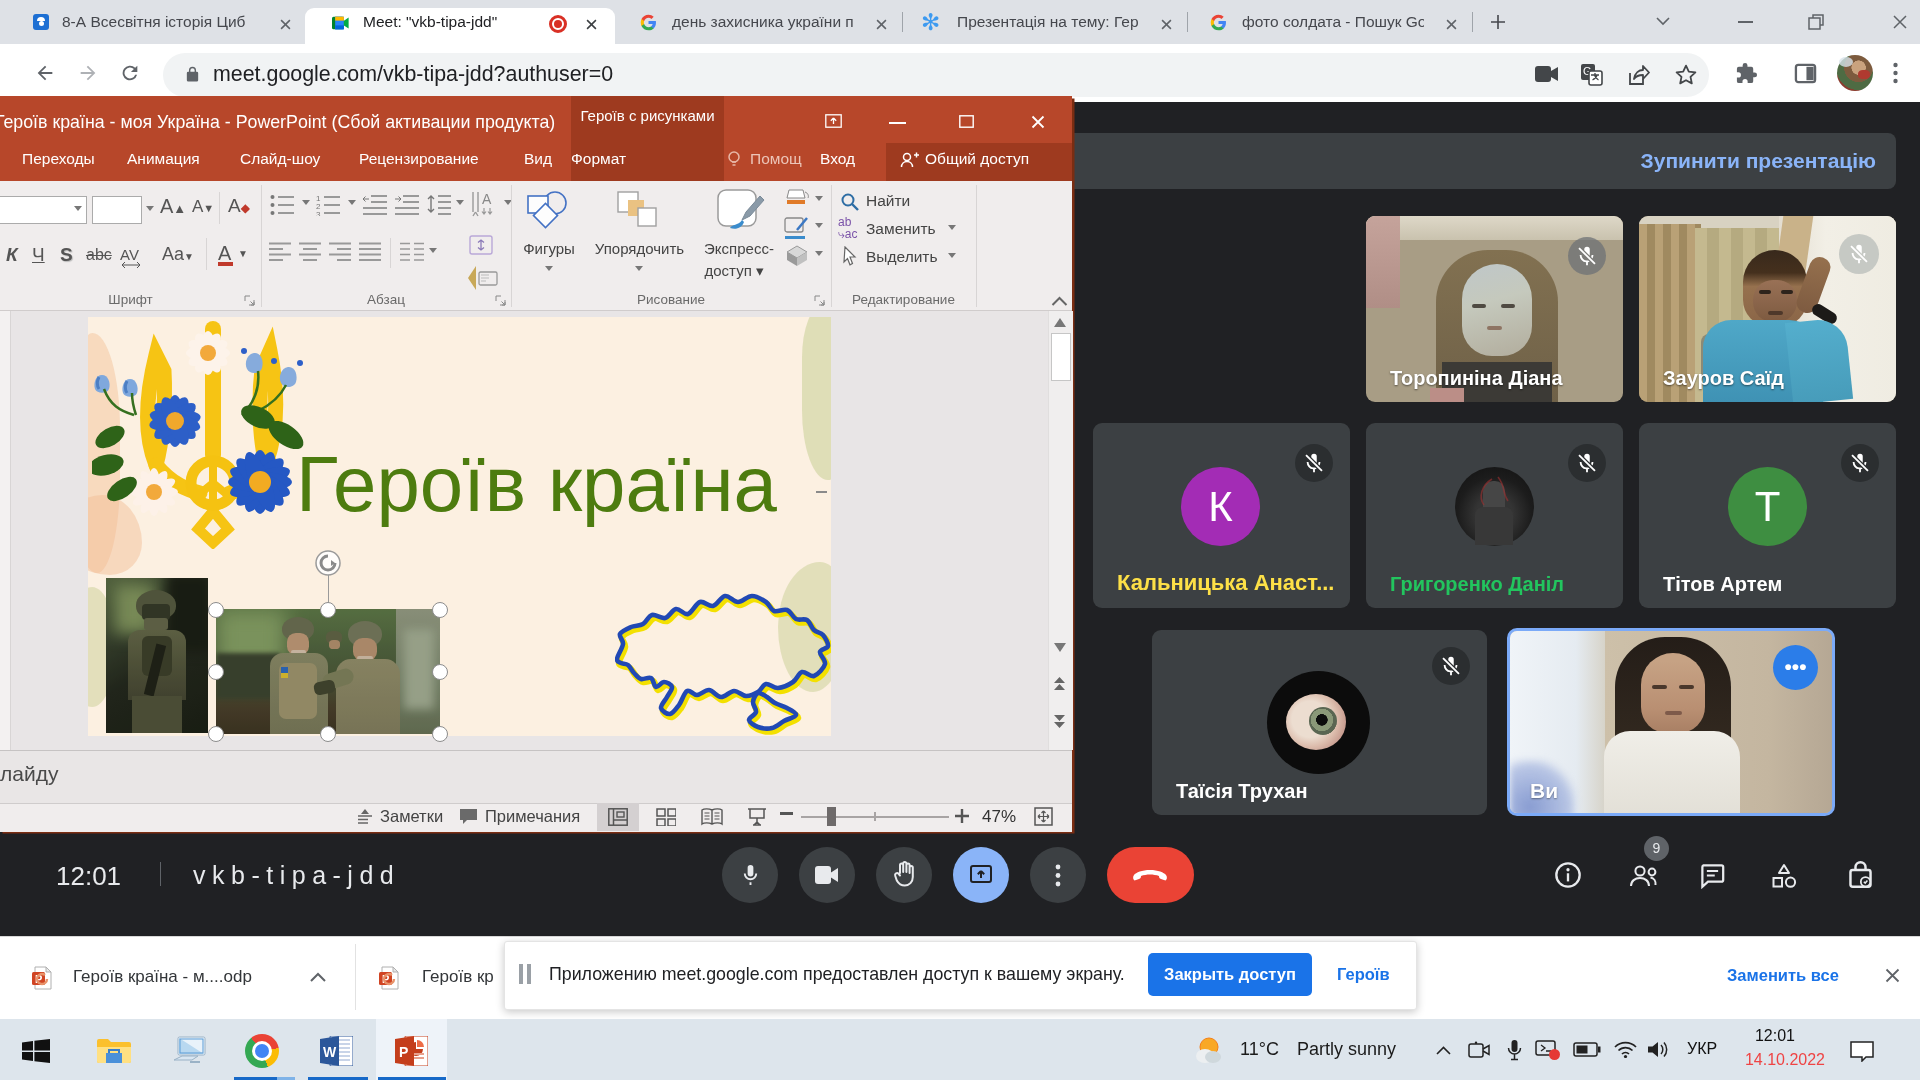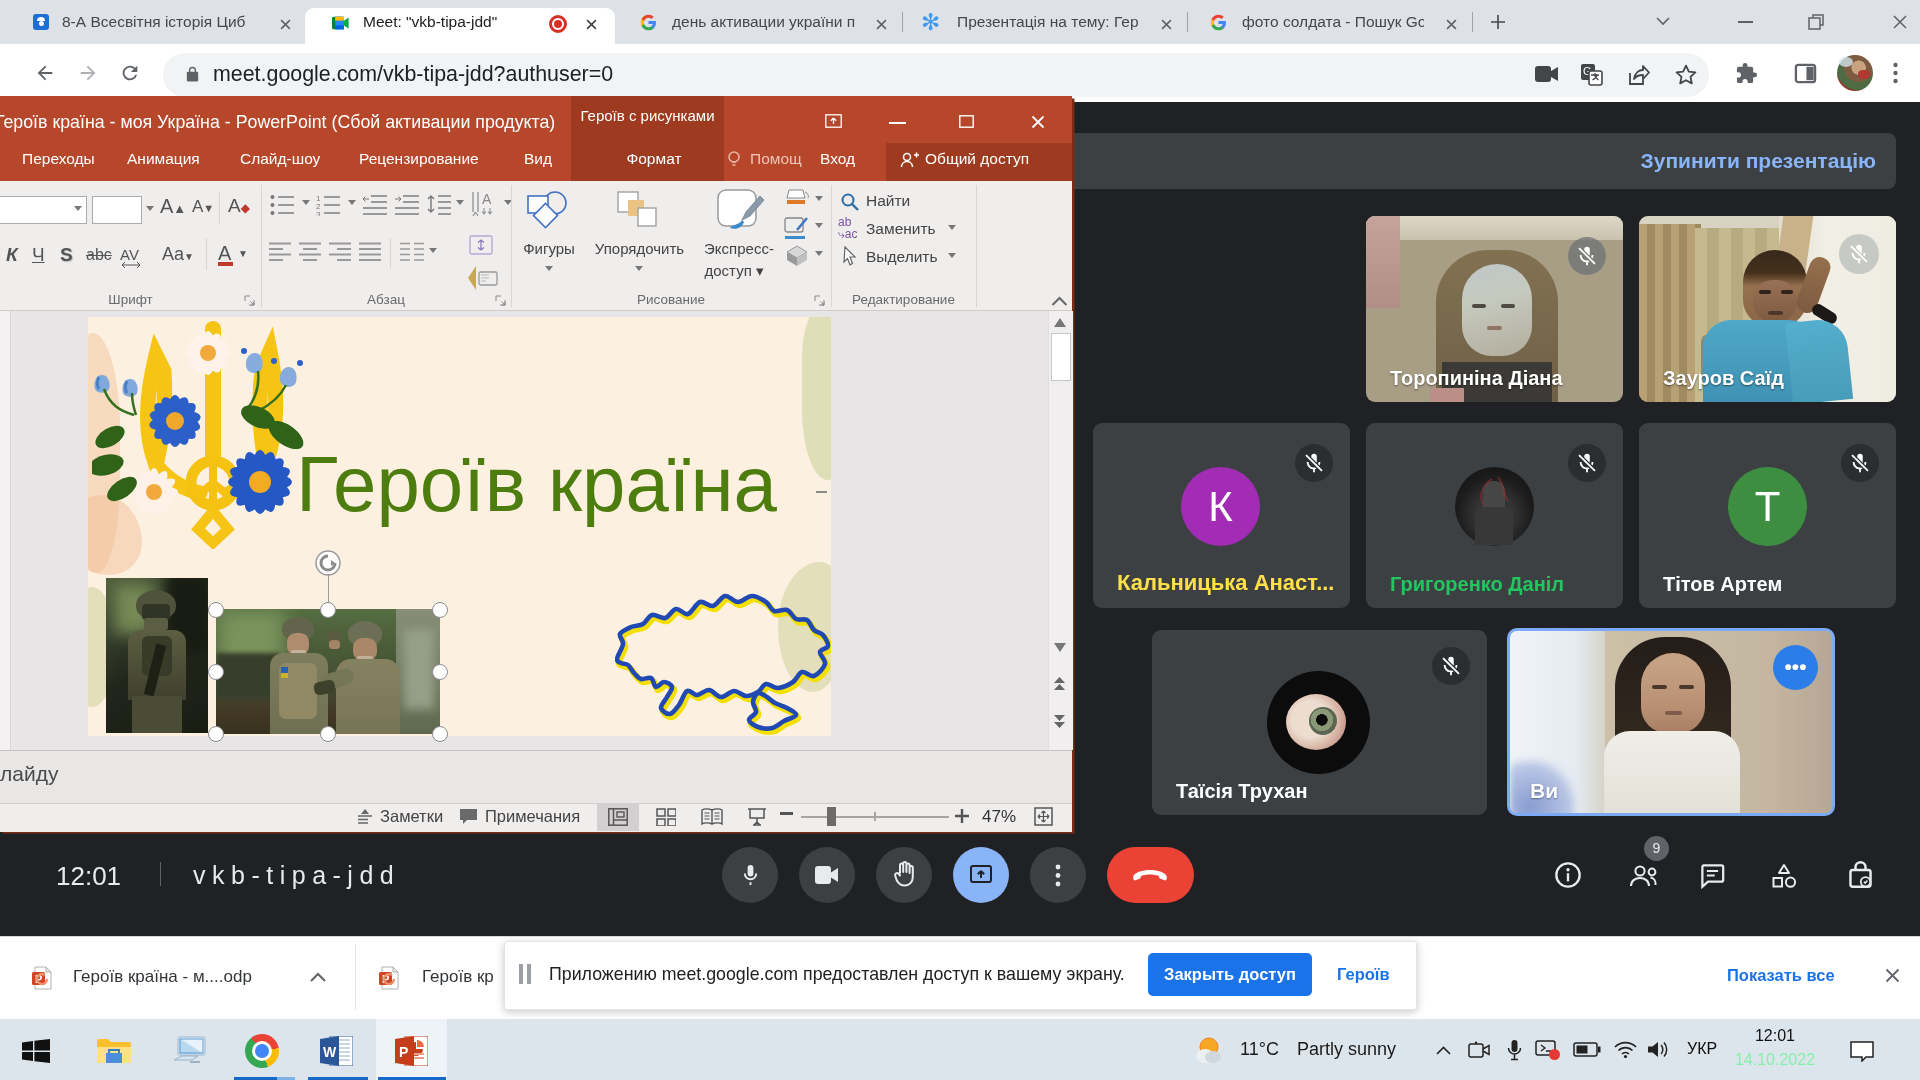--- a/index.html
+++ b/index.html
@@ -30,21 +30,21 @@
 <div class="abs" style="left:554px;top:20px;width:8px;height:8px;background:#d93025;border-radius:50%;"></div>
 <svg class="ic" style="left:586px;top:19px;" width="11" height="11" viewBox="0 0 10 10">
       <path d="M1 1 L9 9 M9 1 L1 9" stroke="#3c4043" stroke-width="1.4"></path>
     </svg>
 <svg class="ic" style="left:640px;top:14px;" width="17" height="17" viewBox="0 0 48 48">
       <path fill="#4285F4" d="M45.1 24.5c0-1.6-.1-3.1-.4-4.5H24v8.5h11.8c-.5 2.8-2.1 5.1-4.4 6.7v5.6h7.1c4.2-3.9 6.6-9.6 6.6-16.3z"></path>
       <path fill="#34A853" d="M24 46c6 0 10.9-2 14.6-5.3l-7.1-5.6c-2 1.3-4.5 2.1-7.5 2.1-5.7 0-10.6-3.9-12.3-9.1H4.3v5.7C8 41.2 15.4 46 24 46z"></path>
       <path fill="#FBBC05" d="M11.7 28.1c-.4-1.3-.7-2.7-.7-4.1s.2-2.8.7-4.1v-5.7H4.3C2.8 17.1 2 20.4 2 24s.8 6.9 2.3 9.8l7.4-5.7z"></path>
       <path fill="#EA4335" d="M24 10.8c3.2 0 6.1 1.1 8.4 3.3l6.3-6.3C34.9 4.2 30 2 24 2 15.4 2 8 6.8 4.3 14.2l7.4 5.7c1.7-5.2 6.6-9.1 12.3-9.1z"></path>
     </svg>
-<div class="abs" style="left:672px;top:13px;width:185px;height:20px;font-size:15.5px;color:#45474d;white-space:nowrap;overflow:hidden;">день активации україни п</div>
+<div class="abs" style="left:672px;top:13px;width:185px;height:20px;font-size:15.5px;color:#45474d;white-space:nowrap;overflow:hidden;">день захисника україни п</div>
 <svg class="ic" style="left:876px;top:19px;" width="11" height="11" viewBox="0 0 10 10">
       <path d="M1 1 L9 9 M9 1 L1 9" stroke="#5f6368" stroke-width="1.4"></path>
     </svg>
 <div class="abs" style="left:902px;top:12px;width:1px;height:20px;background:#9fa4aa;"></div>
 <div class="abs" style="left:921px;top:9px;width:26px;height:26px;font-size:23px;color:#3d9af0;">✻</div>
 <div class="abs" style="left:957px;top:13px;width:186px;height:20px;font-size:15.5px;color:#45474d;white-space:nowrap;overflow:hidden;">Презентація на тему: Гер</div>
 <svg class="ic" style="left:1161px;top:19px;" width="11" height="11" viewBox="0 0 10 10">
       <path d="M1 1 L9 9 M9 1 L1 9" stroke="#5f6368" stroke-width="1.4"></path>
     </svg>
 <div class="abs" style="left:1187px;top:12px;width:1px;height:20px;background:#9fa4aa;"></div>
@@ -307,21 +307,21 @@
       </svg>
   <svg class="ic" style="left:1031px;top:19px;" width="14" height="14" viewBox="0 0 14 14">
         <path d="M1.5 1.5 L12.5 12.5 M12.5 1.5 L1.5 12.5" stroke="#fff" stroke-width="1.8"></path>
       </svg>
   <div class="abs" style="left:22px;top:54px;font-size:15.5px;color:#fff;">Переходы</div>
   <div class="abs" style="left:127px;top:54px;font-size:15.5px;color:#fff;">Анимация</div>
   <div class="abs" style="left:240px;top:54px;font-size:15.5px;color:#fff;">Слайд-шоу</div>
   <div class="abs" style="left:359px;top:54px;font-size:15.5px;color:#fff;">Рецензирование</div>
   <div class="abs" style="left:524px;top:54px;font-size:15.5px;color:#fff;">Вид</div>
   <div class="abs" style="left:571px;top:47px;width:153px;height:38px;background:#9e3a1f;"></div>
-  <div class="abs" style="left:571px;top:54px;width:166px;text-align:center;font-size:15.5px;color:#fff;">Формат</div>
+  <div class="abs" style="left:571px;top:54px;width:153px;text-align:left;font-size:15.5px;color:#fff;">Формат</div>
   <svg class="ic" style="left:726px;top:54px;" width="16" height="20" viewBox="0 0 16 20">
         <circle cx="8" cy="7" r="5" fill="none" stroke="#e8b8a8" stroke-width="1.5"></circle>
         <path d="M6 12 h4 M6.5 15 h3" stroke="#e8b8a8" stroke-width="1.5"></path>
       </svg>
   <div class="abs" style="left:750px;top:54px;font-size:15.5px;color:#ecc5b8;">Помощ</div>
   <div class="abs" style="left:820px;top:54px;font-size:15.5px;color:#fff;">Вход</div>
   <div class="abs" style="left:886px;top:47px;width:186px;height:38px;background:#9e3a1f;"></div>
   <svg class="ic" style="left:898px;top:53px;" width="22" height="22" viewBox="0 0 22 22">
         <circle cx="9" cy="8" r="3.5" fill="none" stroke="#fff" stroke-width="1.5"></circle>
         <path d="M3.5 18 c0-3.5 2.5-5.5 5.5-5.5 s5.5 2 5.5 5.5" fill="none" stroke="#fff" stroke-width="1.5"></path>
@@ -756,21 +756,21 @@
       <text x="4" y="16.5" font-size="11" font-weight="bold" fill="#fff" font-family="Liberation Sans">P</text>
       <path d="M16 13 a5 5 0 1 1-2 -4" fill="none" stroke="#e8936a" stroke-width="2.4"></path>
     </svg>
 <div class="abs" style="left:422px;top:967px;font-size:17px;color:#333639;">Героїв кр</div>
 <div class="abs" style="left:504px;top:941px;width:911px;height:67px;background:#fff;border:1px solid #e4e4e4;border-radius:3px;box-shadow:0 2px 8px rgba(0,0,0,.22);"></div>
 <div class="abs" style="left:519px;top:964px;width:4px;height:20px;background:#9aa0a6;"></div>
 <div class="abs" style="left:527px;top:964px;width:4px;height:20px;background:#9aa0a6;"></div>
 <div class="abs" style="left:549px;top:964px;font-size:17.8px;color:#202124;">Приложению meet.google.com предоставлен доступ к вашему экрану.</div>
 <div class="abs" style="left:1148px;top:953px;width:164px;height:43px;background:#1a73e8;border-radius:5px;text-align:center;line-height:43px;font-size:16.5px;font-weight:700;color:#fff;">Закрыть доступ</div>
 <div class="abs" style="left:1337px;top:965px;font-size:16.5px;font-weight:700;color:#1a73e8;">Героїв</div>
-<div class="abs" style="left:1727px;top:966px;font-size:16.5px;font-weight:700;color:#1a73e8;">Показать все</div>
+<div class="abs" style="left:1727px;top:966px;font-size:16.5px;font-weight:700;color:#1a73e8;">Заменить все</div>
 <svg class="ic" style="left:1885px;top:968px;" width="15" height="15" viewBox="0 0 15 15">
       <path d="M1.5 1.5 L13.5 13.5 M13.5 1.5 L1.5 13.5" stroke="#5f6368" stroke-width="1.8"></path>
     </svg>
 
 <div class="abs" style="left:0;top:1019px;width:1920px;height:61px;background:#dde5ec;"></div>
 <svg class="ic" style="left:22px;top:1039px;" width="28" height="24" viewBox="0 0 28 24">
       <path d="M0 3.4 L11 1.9 V11.5 L0 11.5 Z M12.4 1.7 L28 0 V11.5 L12.4 11.5 Z M0 12.9 L11 12.9 V22.1 L0 20.6 Z M12.4 12.9 L28 12.9 V24 L12.4 22.3 Z" fill="#111"></path>
     </svg>
 <svg class="ic" style="left:96px;top:1037px;" width="36" height="28" viewBox="0 0 36 28">
       <path d="M1 4 a2 2 0 0 1 2-2 h9 l3 3 h18 a2 2 0 0 1 2 2 v17 a2 2 0 0 1-2 2 h-30 a2 2 0 0 1-2-2 Z" fill="#fbc02d"></path>
@@ -842,17 +842,17 @@
 <svg class="ic" style="left:1613px;top:1040px;" width="25" height="18" viewBox="0 0 25 18">
       <path d="M2 7 a15 15 0 0 1 21 0 M5.5 10.5 a10 10 0 0 1 14 0 M9 14 a5 5 0 0 1 7 0" fill="none" stroke="#222" stroke-width="1.7"></path>
       <circle cx="12.5" cy="16.5" r="1.6" fill="#222"></circle>
     </svg>
 <svg class="ic" style="left:1647px;top:1040px;" width="24" height="19" viewBox="0 0 24 19">
       <path d="M1 6.5 h4.5 L11 2 v15 L5.5 12.5 H1 Z" fill="#222"></path>
       <path d="M14 5 a6.5 6.5 0 0 1 0 9 M17 2.5 a10.5 10.5 0 0 1 0 14" fill="none" stroke="#222" stroke-width="1.5"></path>
     </svg>
 <div class="abs" style="left:1687px;top:1040px;font-size:16px;color:#111;">УКР</div>
 <div class="abs" style="left:1725px;top:1027px;width:100px;text-align:center;font-size:16px;color:#111;">12:01</div>
-<div class="abs" style="left:1725px;top:1051px;width:100px;text-align:center;font-size:16px;color:#86efac;">14.10.2022</div>
+<div class="abs" style="left:1725px;top:1051px;width:100px;text-align:right;font-size:16px;color:#ef4444;">14.10.2022</div>
 <svg class="ic" style="left:1849px;top:1040px;" width="26" height="22" viewBox="0 0 26 22">
       <path d="M2 2 h22 v15 h-7 l-4 4 v-4 h-11 Z" fill="#fff" stroke="#222" stroke-width="1.5"></path>
     </svg>
 </div>
 
 </body></html>

